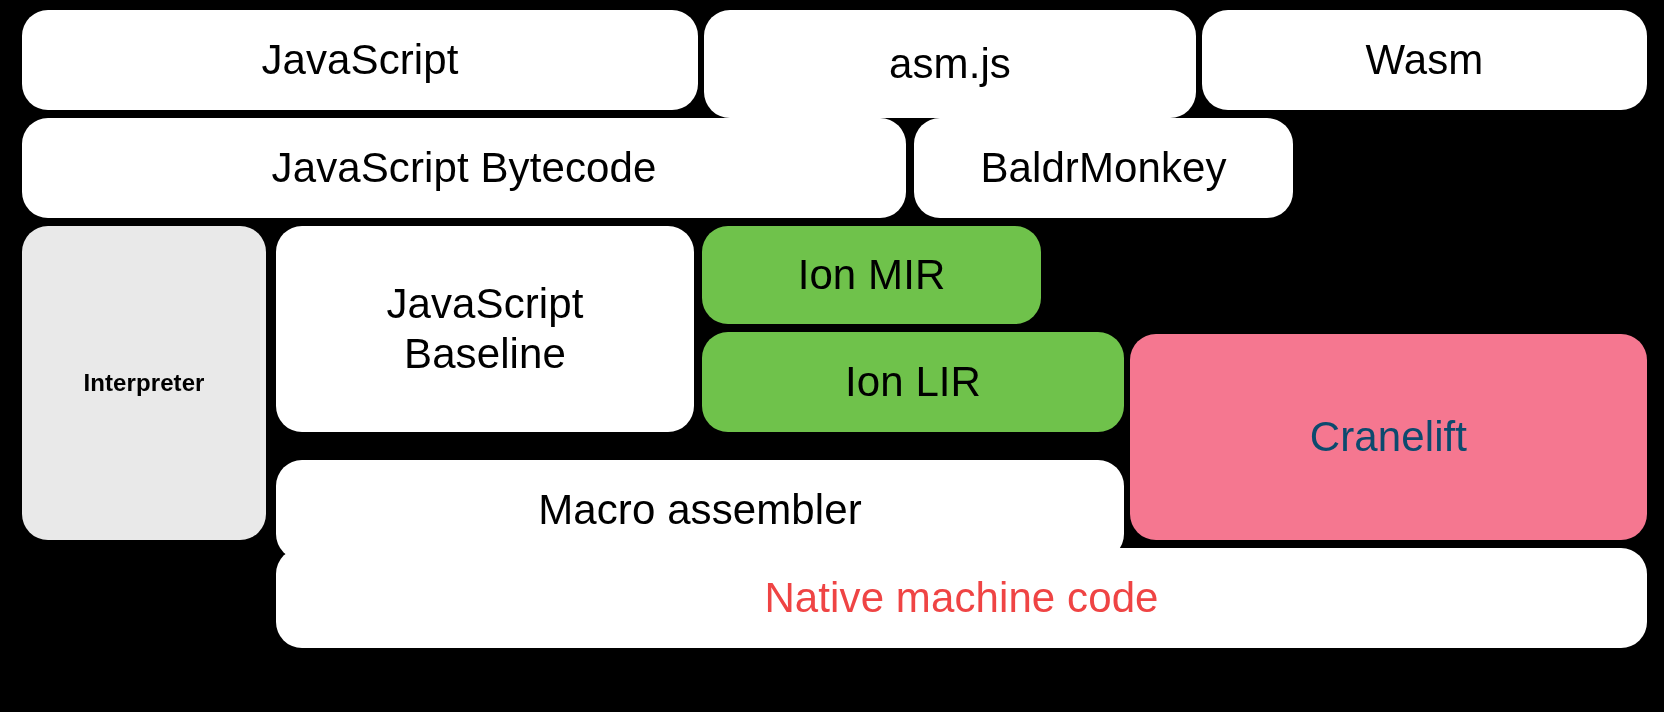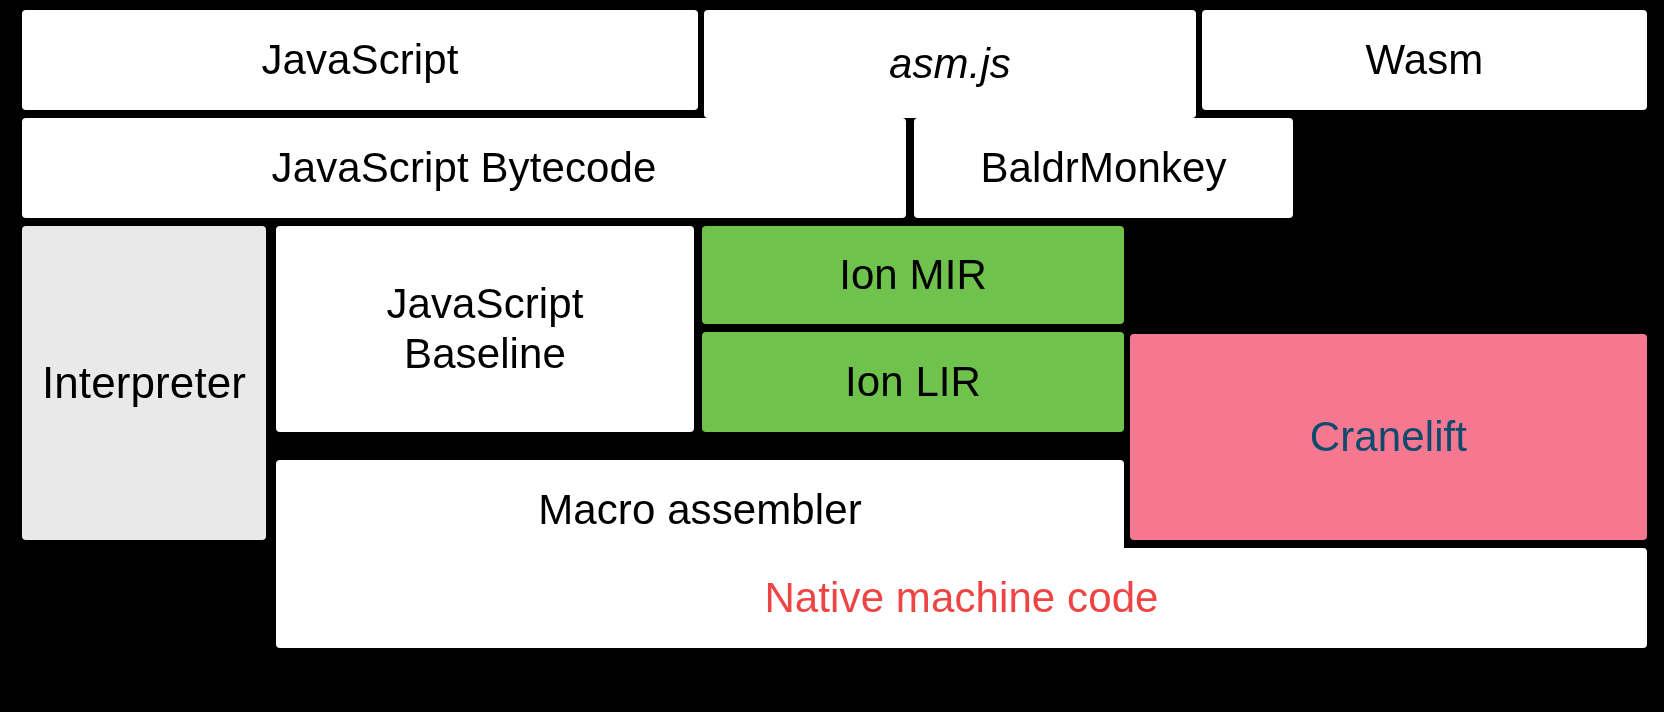--- a/index.html
+++ b/index.html
@@ -12,49 +12,49 @@
     position: relative;
     width: 1664px;
     height: 712px;
     background: #000000;
     overflow: hidden;
     font-family: "Liberation Sans", "DejaVu Sans", sans-serif;
   }
   .node {
     position: absolute;
     box-sizing: border-box;
-    border-radius: 4px;
+    border-radius: 26px;
     display: flex;
     align-items: center;
     justify-content: center;
     text-align: center;
     color: #000000;
     line-height: 1.18;
     font-weight: 400;
     letter-spacing: 0.1px;
     white-space: pre-line;
     user-select: none;
   }
   .fill-white { background: #FFFFFF; }
   .fill-gray  { background: #E9E9E9; }
   .fill-green { background: #6FC24B; }
   .fill-pink  { background: #F57790; }
   .fs-lg { font-size: 42px; }
-  .fs-md { font-size: 44px; }
+  .fs-md { font-size: 24px; font-weight: bold; }
 </style>
 </head>
 <body>
 
 <div id="canvas" style="background: rgb(0, 0, 0);">
     <div class="node fill-white fs-lg" style="left: 22px; top: 10px; width: 676px; height: 100px; background: rgb(255, 255, 255); color: rgb(0, 0, 0);">JavaScript</div>
-    <div class="node fill-white fs-lg" style="left: 704px; top: 10px; width: 492px; height: 108px; background: rgb(255, 255, 255); color: rgb(0, 0, 0); font-style: italic;">asm.js</div>
+    <div class="node fill-white fs-lg" style="left: 704px; top: 10px; width: 492px; height: 108px; background: rgb(255, 255, 255); color: rgb(0, 0, 0);">asm.js</div>
     <div class="node fill-white fs-lg" style="left: 22px; top: 118px; width: 884px; height: 100px; background: rgb(255, 255, 255); color: rgb(0, 0, 0);">JavaScript Bytecode</div>
     <div class="node fill-white fs-lg" style="left: 1202px; top: 10px; width: 445px; height: 100px; background: rgb(255, 255, 255); color: rgb(0, 0, 0);">Wasm</div>
     <div class="node fill-white fs-lg" style="left: 914px; top: 118px; width: 379px; height: 100px; background: rgb(255, 255, 255); color: rgb(0, 0, 0);">BaldrMonkey</div>
     <div class="node fill-gray fs-md" style="left: 22px; top: 226px; width: 244px; height: 314px; background: rgb(233, 233, 233); color: rgb(0, 0, 0);">Interpreter</div>
     <div class="node fill-white fs-lg" style="left: 276px; top: 226px; width: 418px; height: 206px; background: rgb(255, 255, 255); color: rgb(0, 0, 0);">JavaScript
 Baseline</div>
-    <div class="node fill-green fs-lg" style="left: 702px; top: 226px; width: 422px; height: 98px; background: rgb(111, 194, 75); color: rgb(0, 0, 0);">Ion MIR</div>
+    <div class="node fill-green fs-lg" style="left: 702px; top: 226px; width: 339px; height: 98px; background: rgb(111, 194, 75); color: rgb(0, 0, 0);">Ion MIR</div>
     <div class="node fill-green fs-lg" style="left: 702px; top: 332px; width: 422px; height: 100px; background: rgb(111, 194, 75); color: rgb(0, 0, 0);">Ion LIR</div>
     <div class="node fill-pink fs-lg" style="left: 1130px; top: 334px; width: 517px; height: 206px; background: rgb(245, 119, 144); color: #0c4a6e;">Cranelift</div>
     <div class="node fill-white fs-lg" style="left: 276px; top: 440px; width: 848px; height: 100px; background: rgb(255, 255, 255); color: rgb(0, 0, 0); margin-top: 20px;">Macro assembler</div>
     <div class="node fill-white fs-lg" style="left: 276px; top: 548px; width: 1371px; height: 100px; background: rgb(255, 255, 255); color: #ef4444;">Native machine code</div>
   </div>
 
 </body></html>

